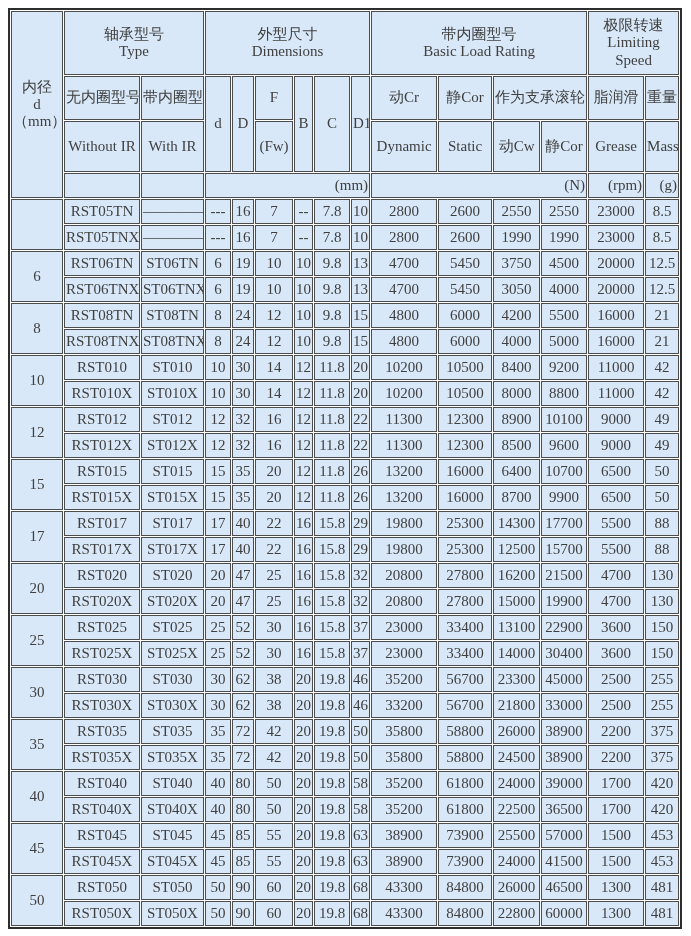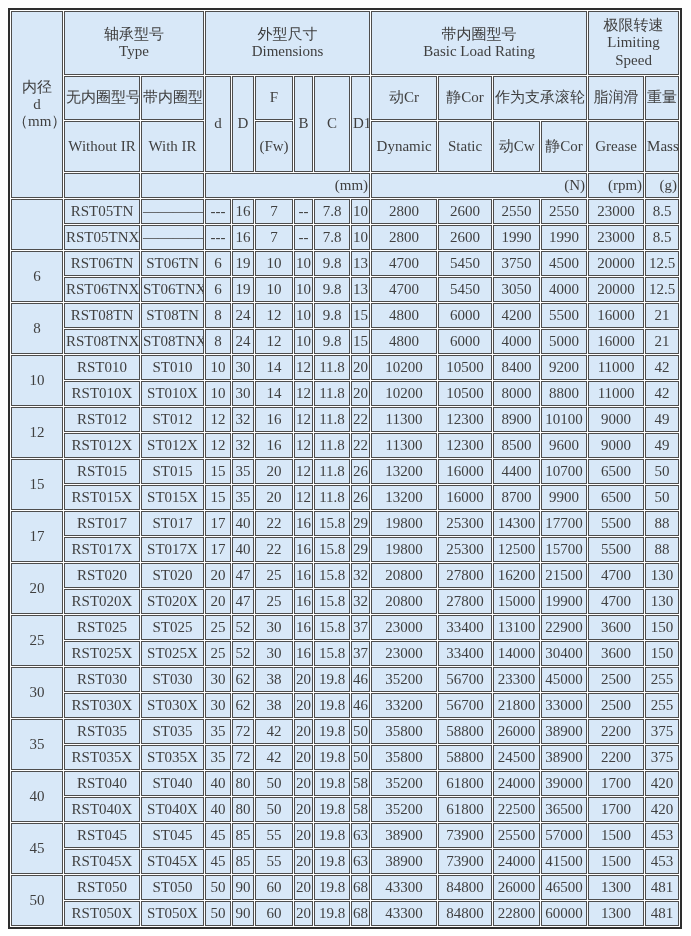--- a/index.html
+++ b/index.html
@@ -285,21 +285,21 @@
           <td>RST015</td>
           <td>ST015</td>
           <td>15</td>
           <td>35</td>
           <td>20</td>
           <td>12</td>
           <td>11.8</td>
           <td>26</td>
           <td>13200</td>
           <td>16000</td>
-          <td>4400</td>
+          <td>6400</td>
           <td>10700</td>
           <td>6500</td>
           <td>50</td>
         </tr>
         <tr>
           <td>RST015X</td>
           <td>ST015X</td>
           <td>15</td>
           <td>35</td>
           <td>20</td>

